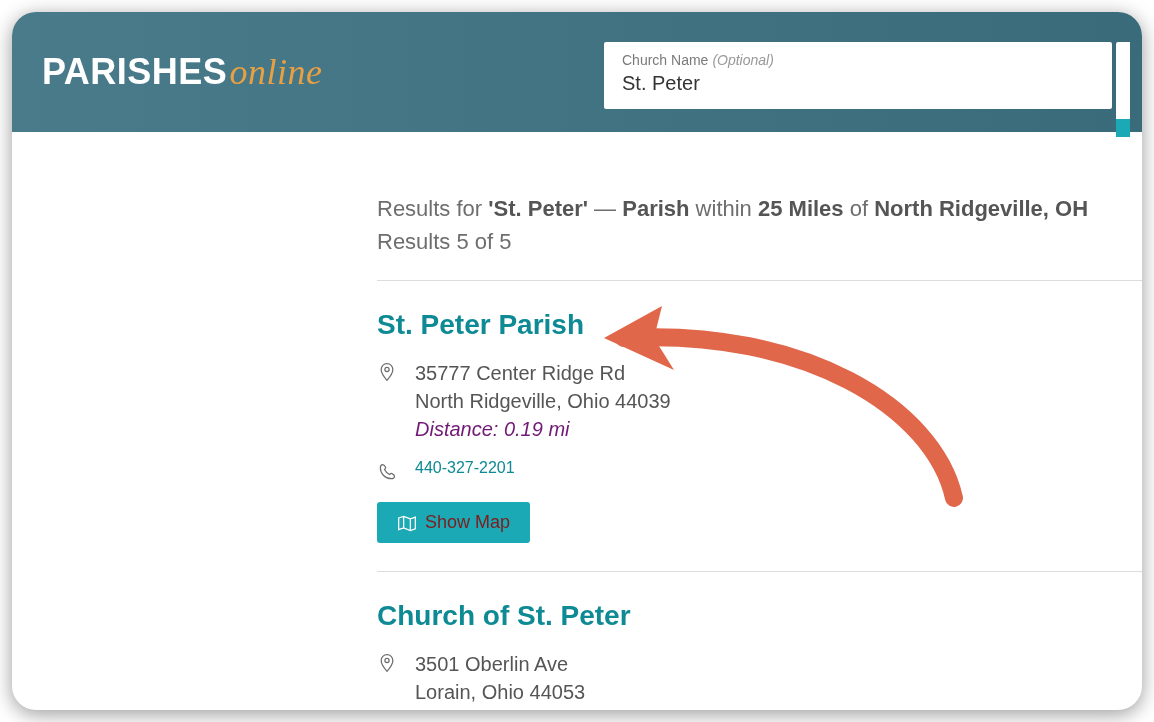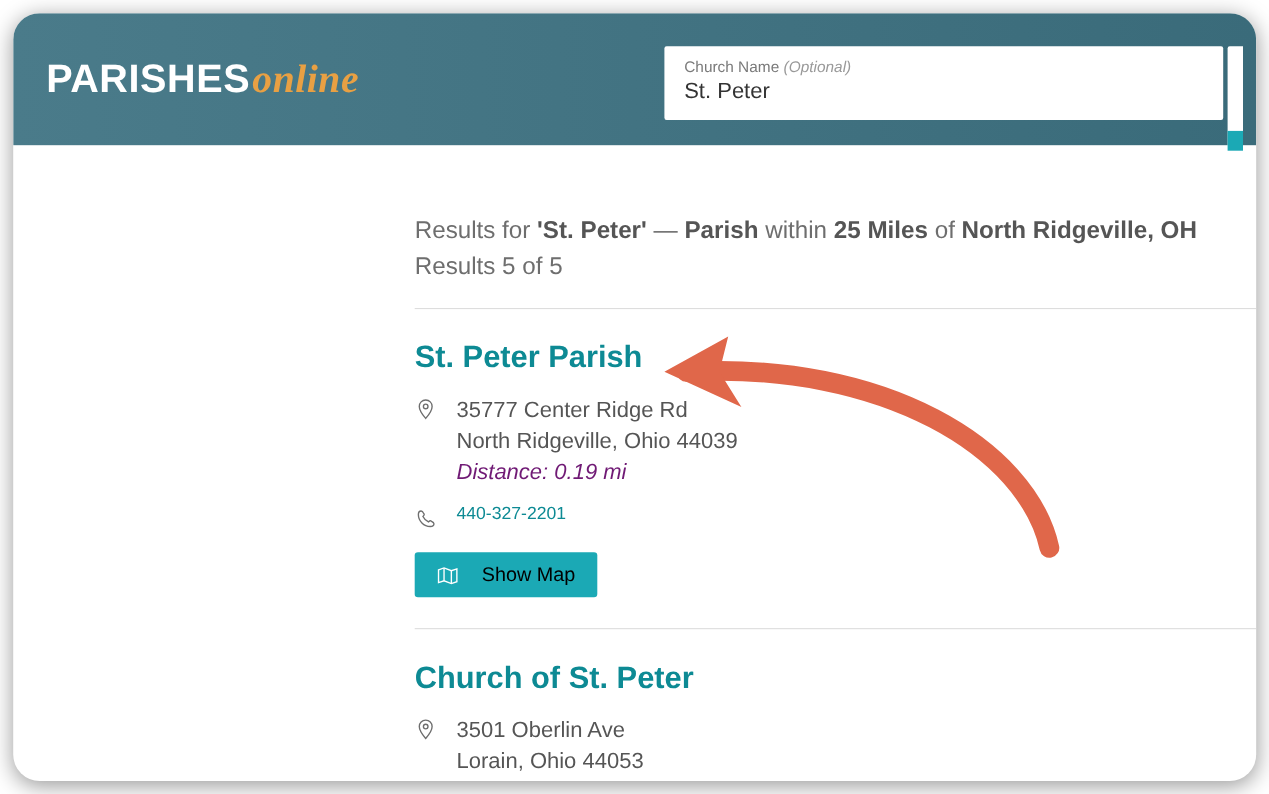--- a/index.html
+++ b/index.html
@@ -41,21 +41,21 @@
       letter-spacing: 0.5px;
     }
     .logo-parishes {
       color: #fff;
       font-weight: 700;
       text-transform: uppercase;
     }
     .logo-online {
       color: #e8a043;
       font-style: italic;
-      font-weight: 700;
+      font-weight: 400;
       font-family: Georgia, serif;
       margin-left: 2px;
     }
     .search-box {
       position: absolute;
       right: 30px;
       top: 30px;
       width: 508px;
       background: #fff;
       border-radius: 2px;
@@ -148,29 +148,29 @@
       font-style: italic;
       color: #701a75;
     }
     .phone-link {
       color: #0d8a94;
       font-size: 16px;
       cursor: pointer;
     }
     .show-map-btn {
       background: #1ba9b5;
-      color: #000000;
+      color: #7f1d1d;
       border: none;
       padding: 10px 20px;
       font-size: 18px;
       border-radius: 3px;
       cursor: pointer;
       display: inline-flex;
       align-items: center;
-      gap: 21px;
+      gap: 8px;
       margin-top: 4px;
     }
     .map-icon {
       width: 20px;
       height: 18px;
     }
     .annotation-arrow {
       position: absolute;
       top: 276px;
       left: 572px;

